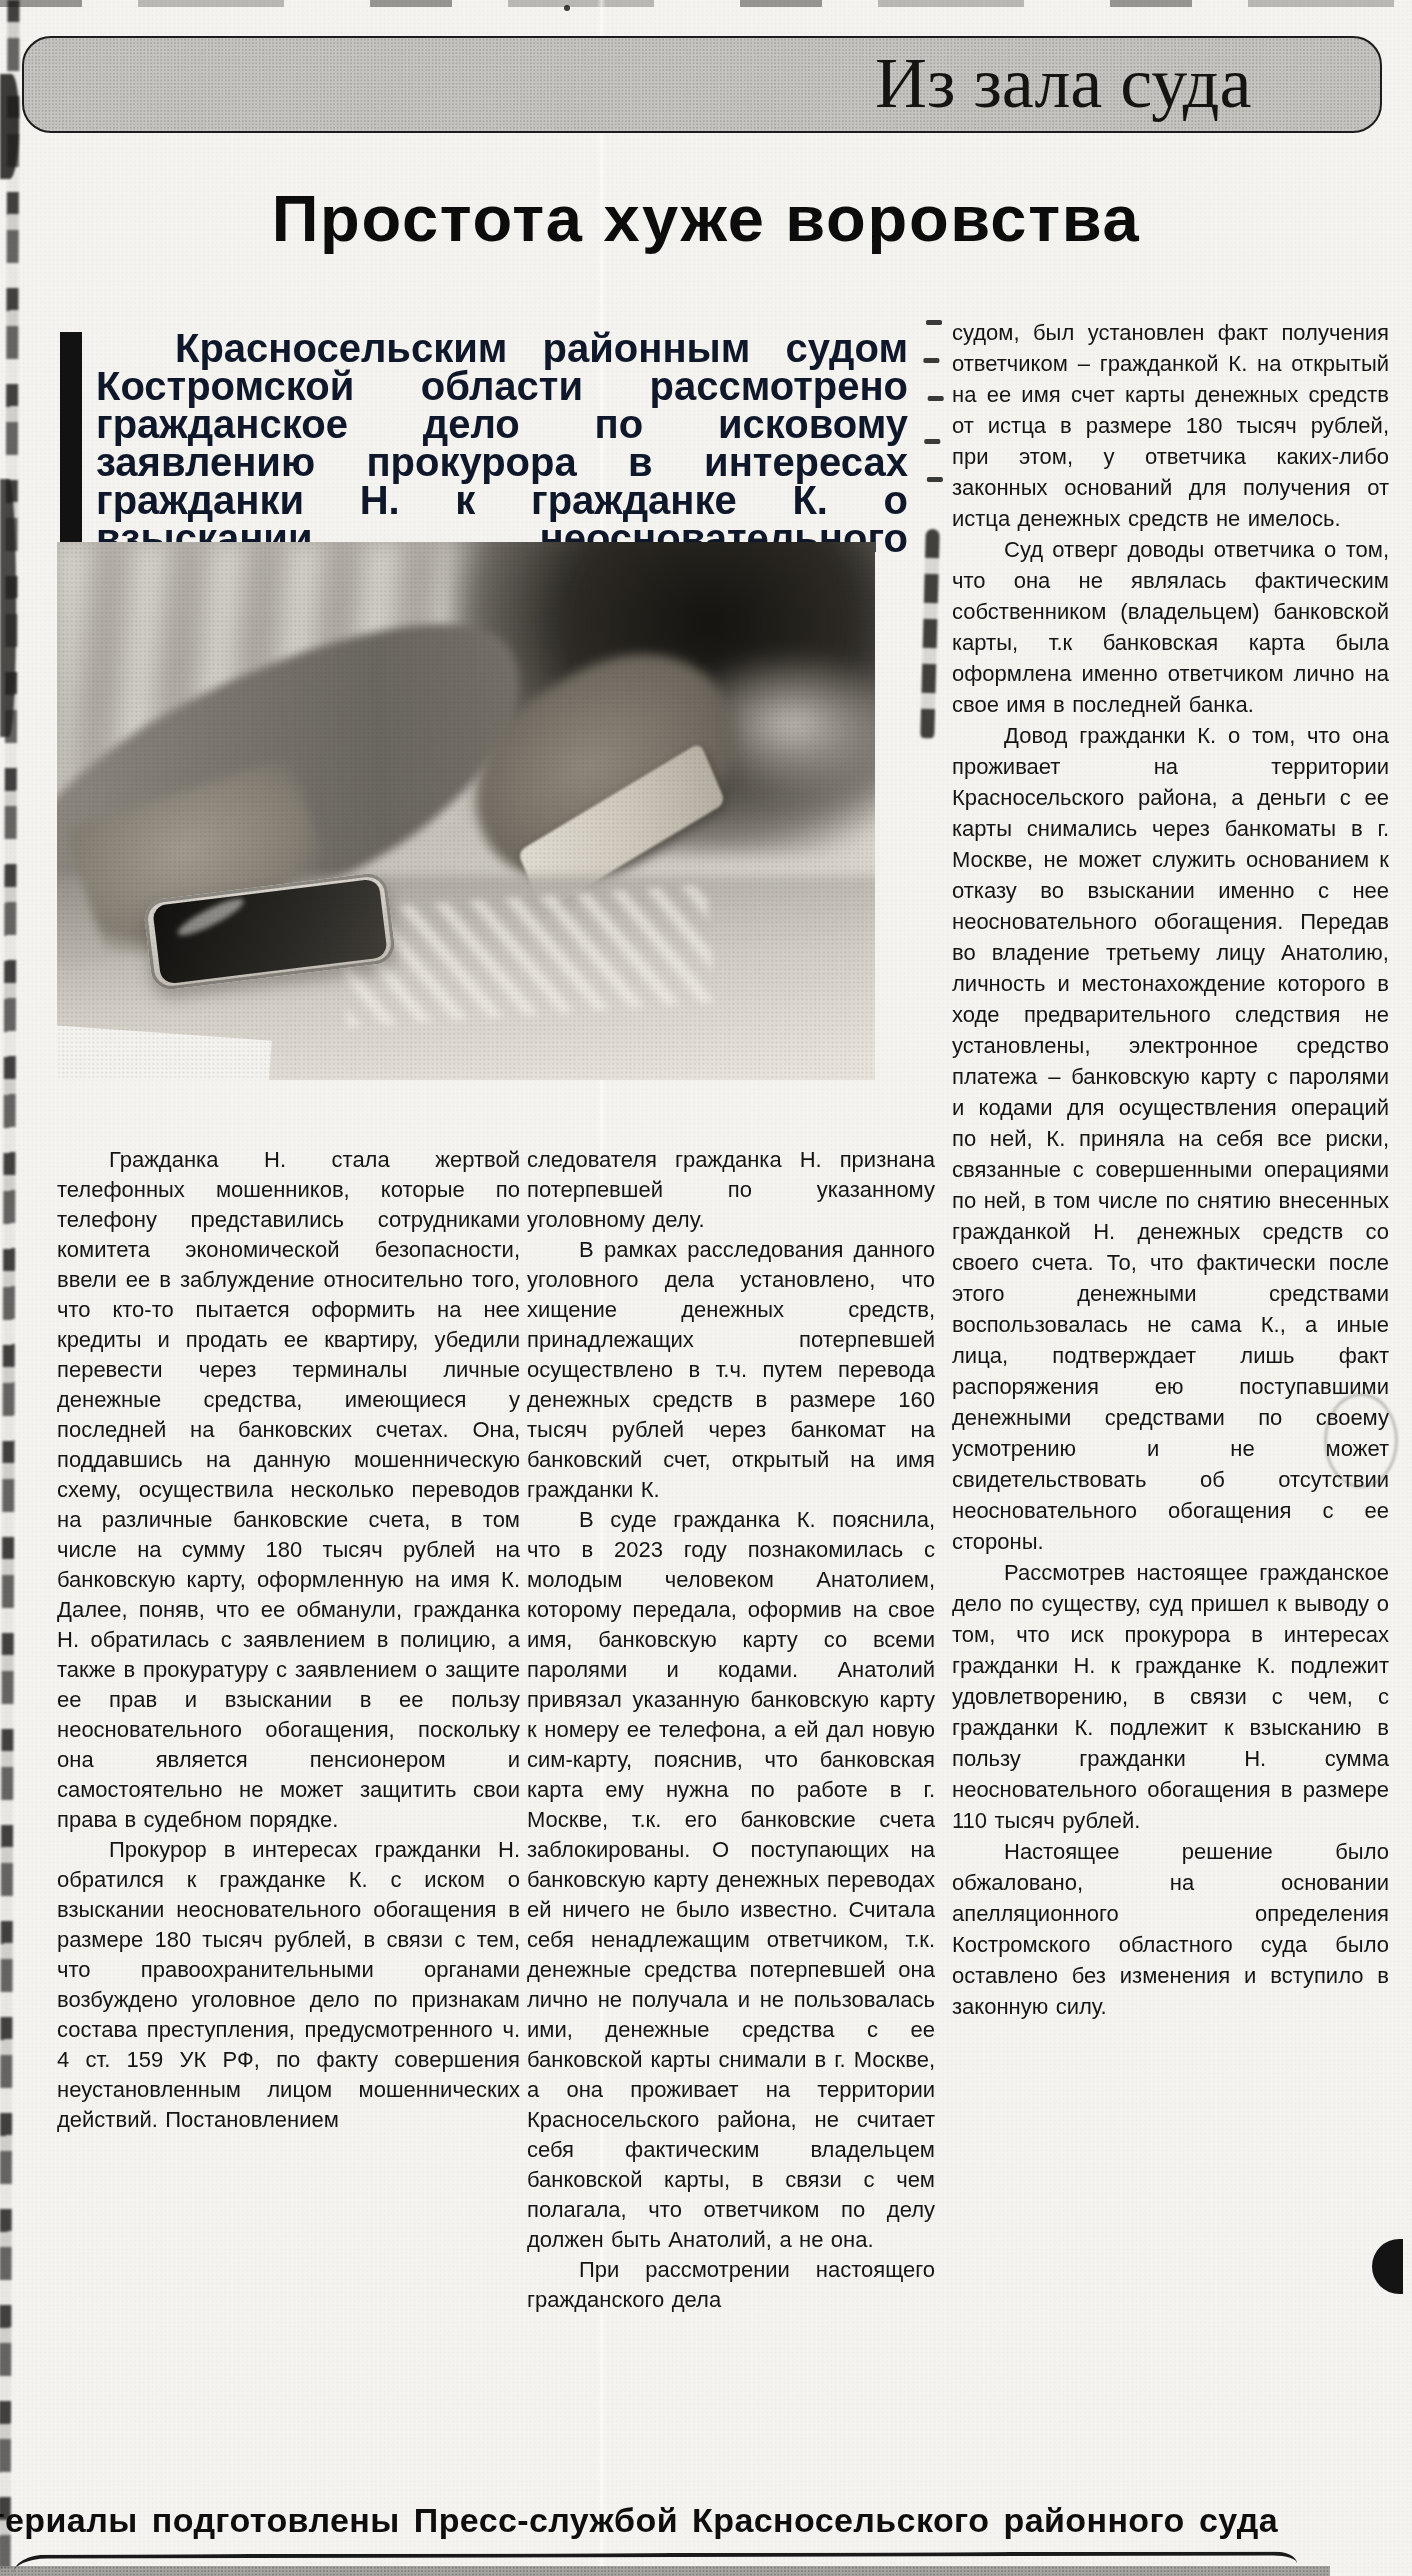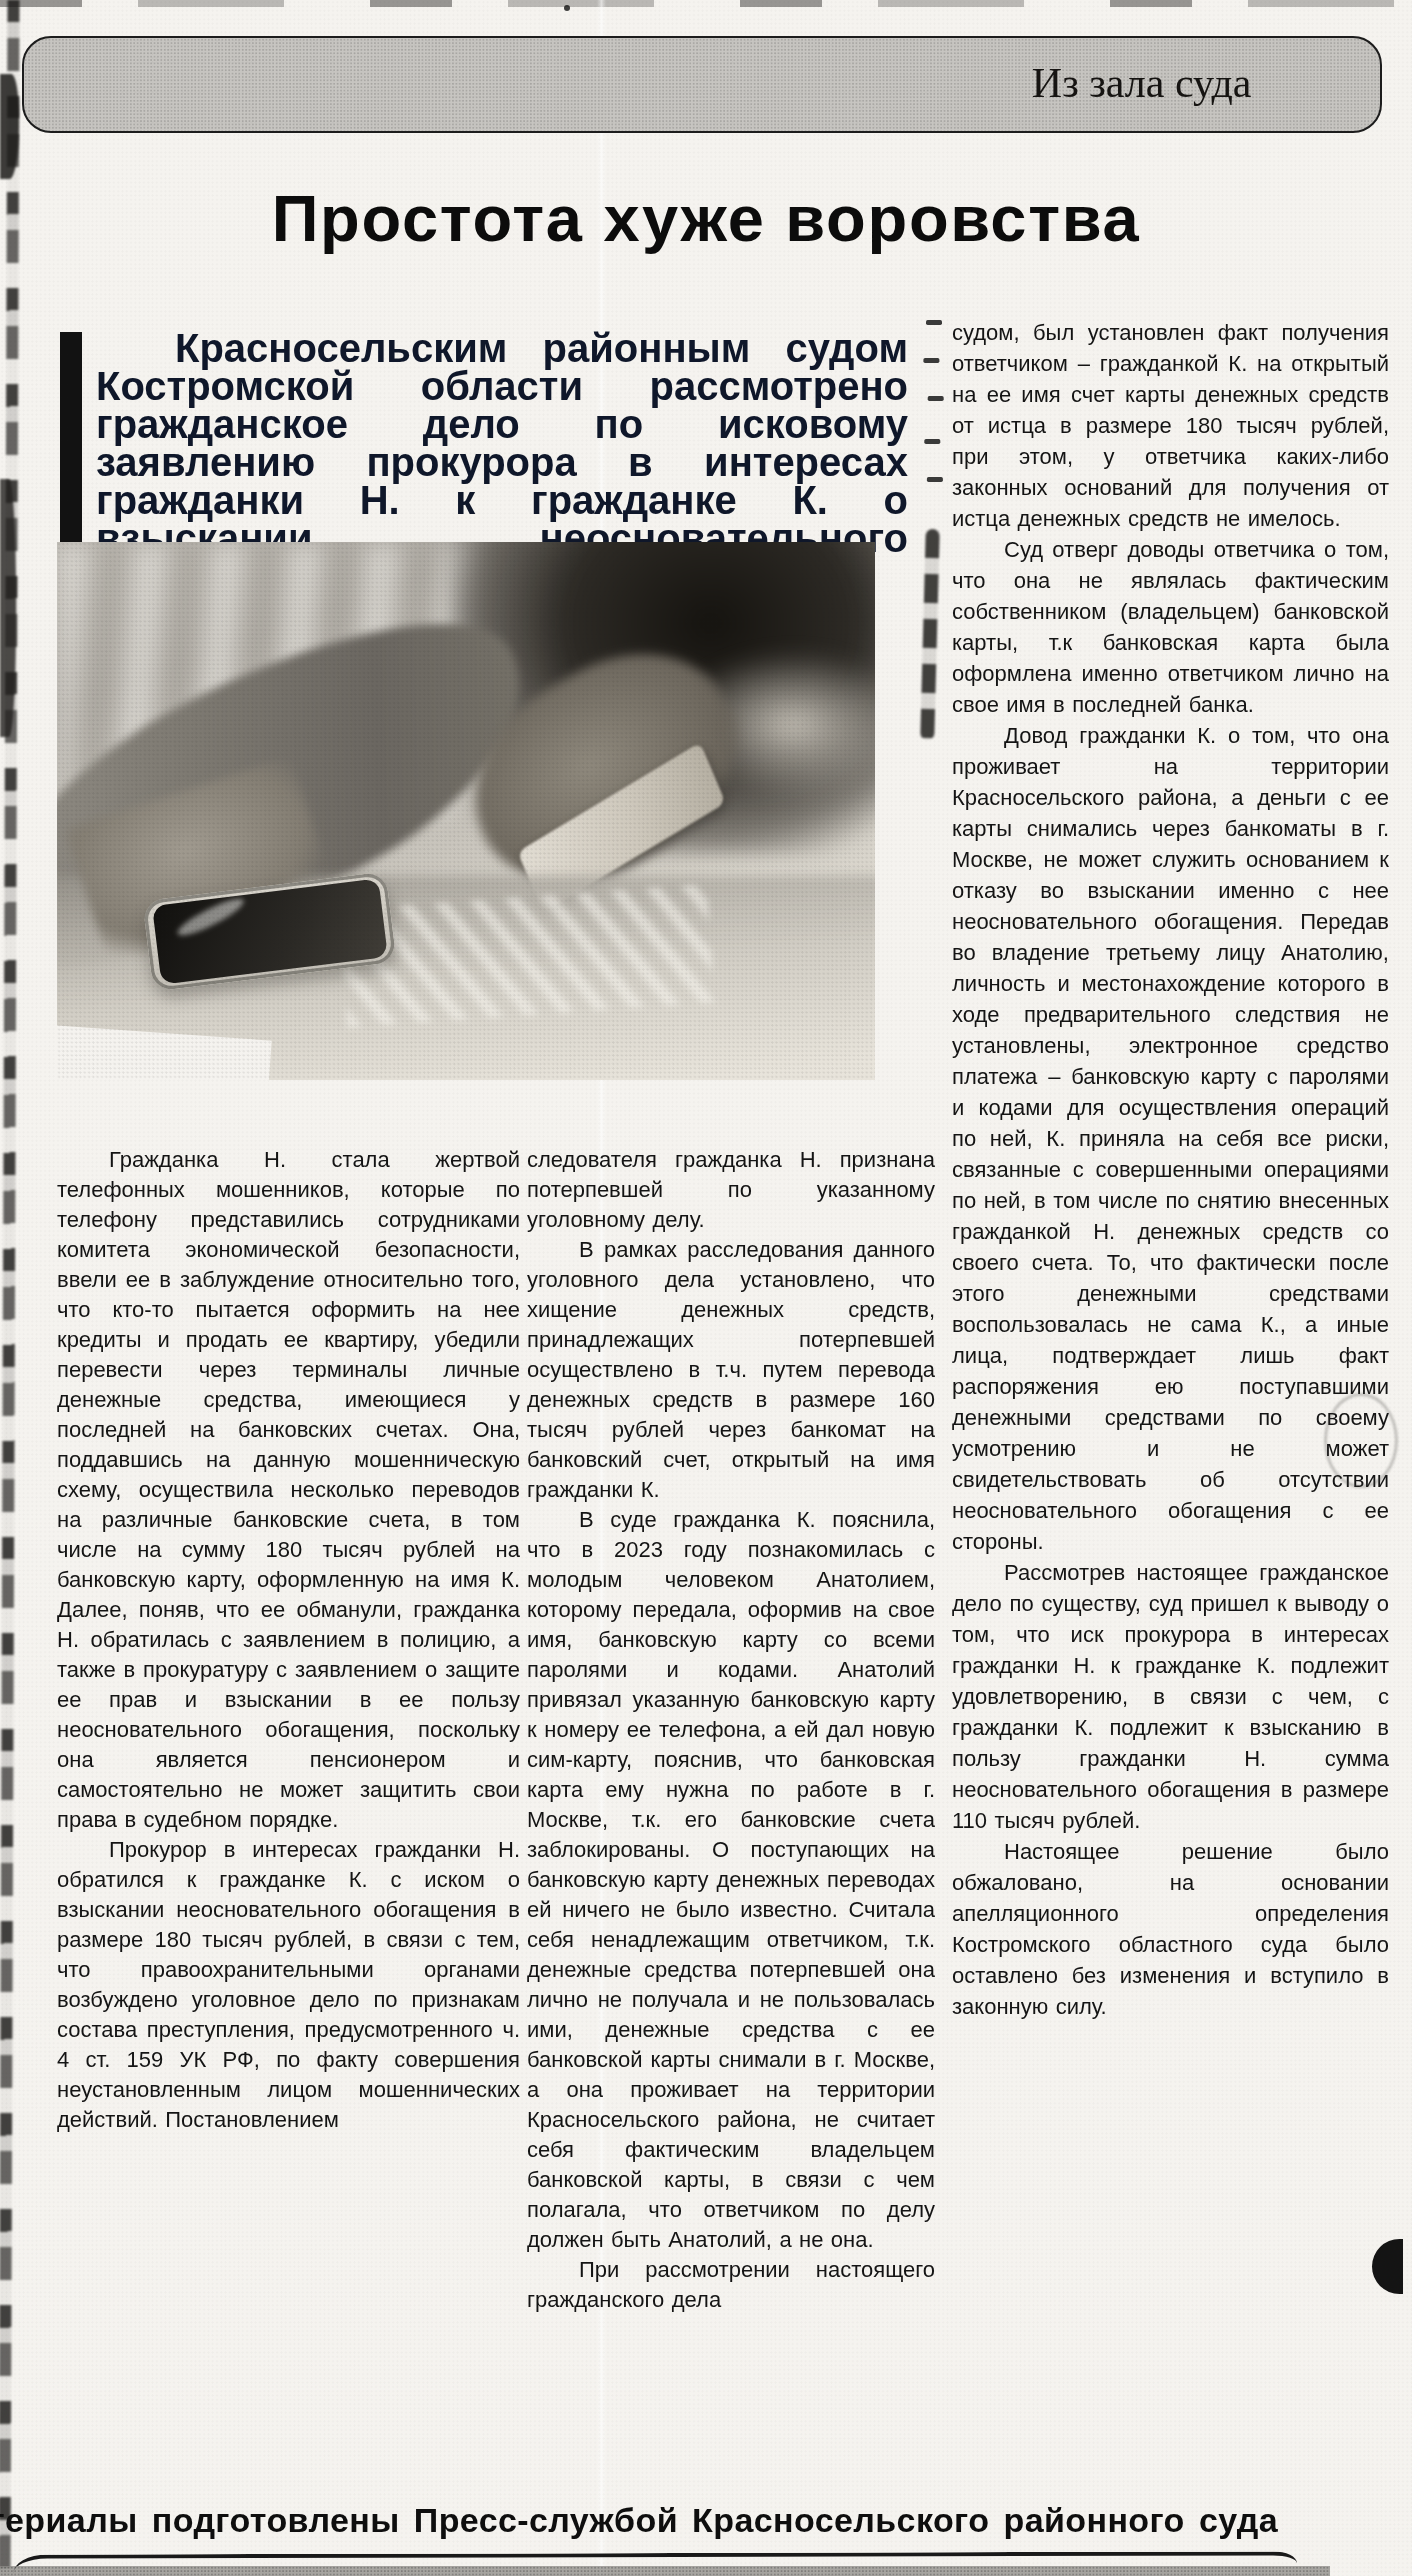--- a/index.html
+++ b/index.html
@@ -48,21 +48,21 @@
   
   .banner{
     position:absolute; left:22.4px; top:36px; width:1360px; height:97px;
     background-color:#c7c5c1;
     background-image:radial-gradient(circle, rgba(40,40,40,.18) 0.9px, transparent 1px);
     background-size:3.4px 3.4px;
     border:2.6px solid #1c1c1c; border-radius:29px;
   }
   .banner-label{
     display:block; text-align:right; padding-right:129px;
-    font-family:"Liberation Serif", serif; font-size:42px; line-height:90px; color:#161412;
+    font-family:"Liberation Serif", serif; font-size:72px; line-height:90px; color:#161412;
   }
   
   .headline{
     position:absolute; left:82px; top:181px; width:1248px; text-align:center;
     font-size:65px; font-weight:700; letter-spacing:1.7px; color:#0c0c0c; white-space:nowrap;
   }
   .lede{ position:absolute; left:60px; top:329px; width:848px; }
   .lede-bar{ position:absolute; left:0; top:3.4px; bottom:6.9px; width:21.5px; background:#121212; }
   .lede-text{
     margin-left:36px; font-size:40px; font-weight:700; line-height:38px;

